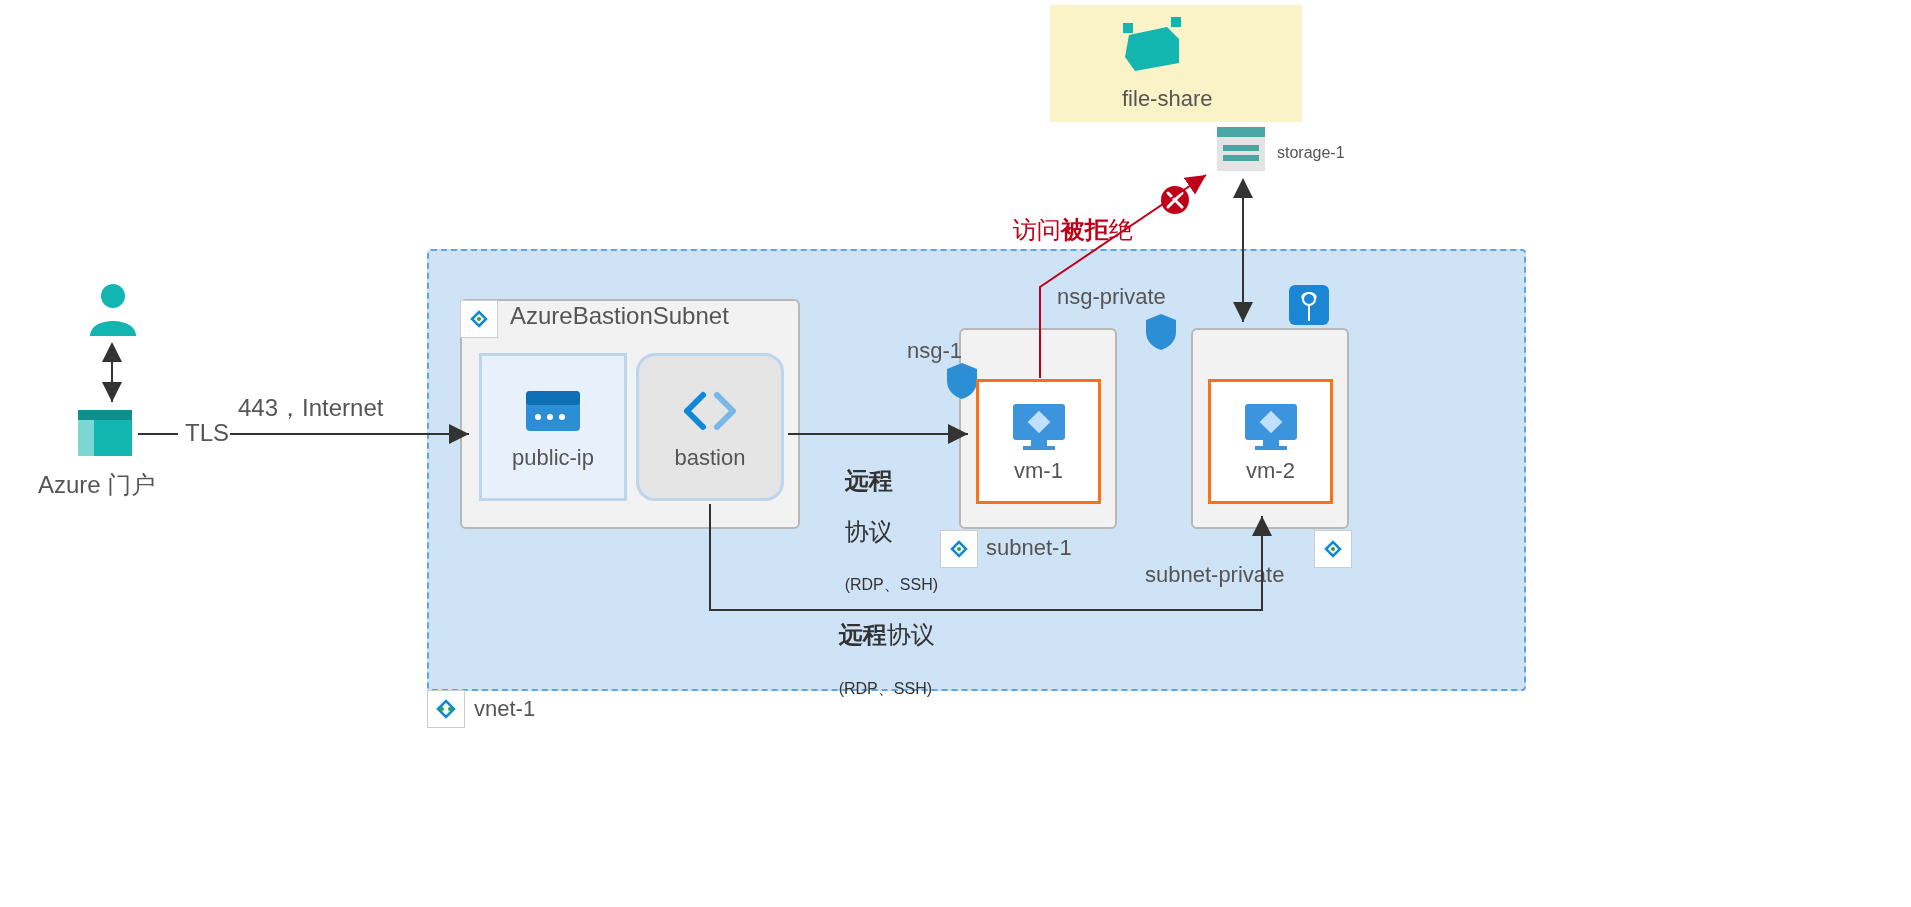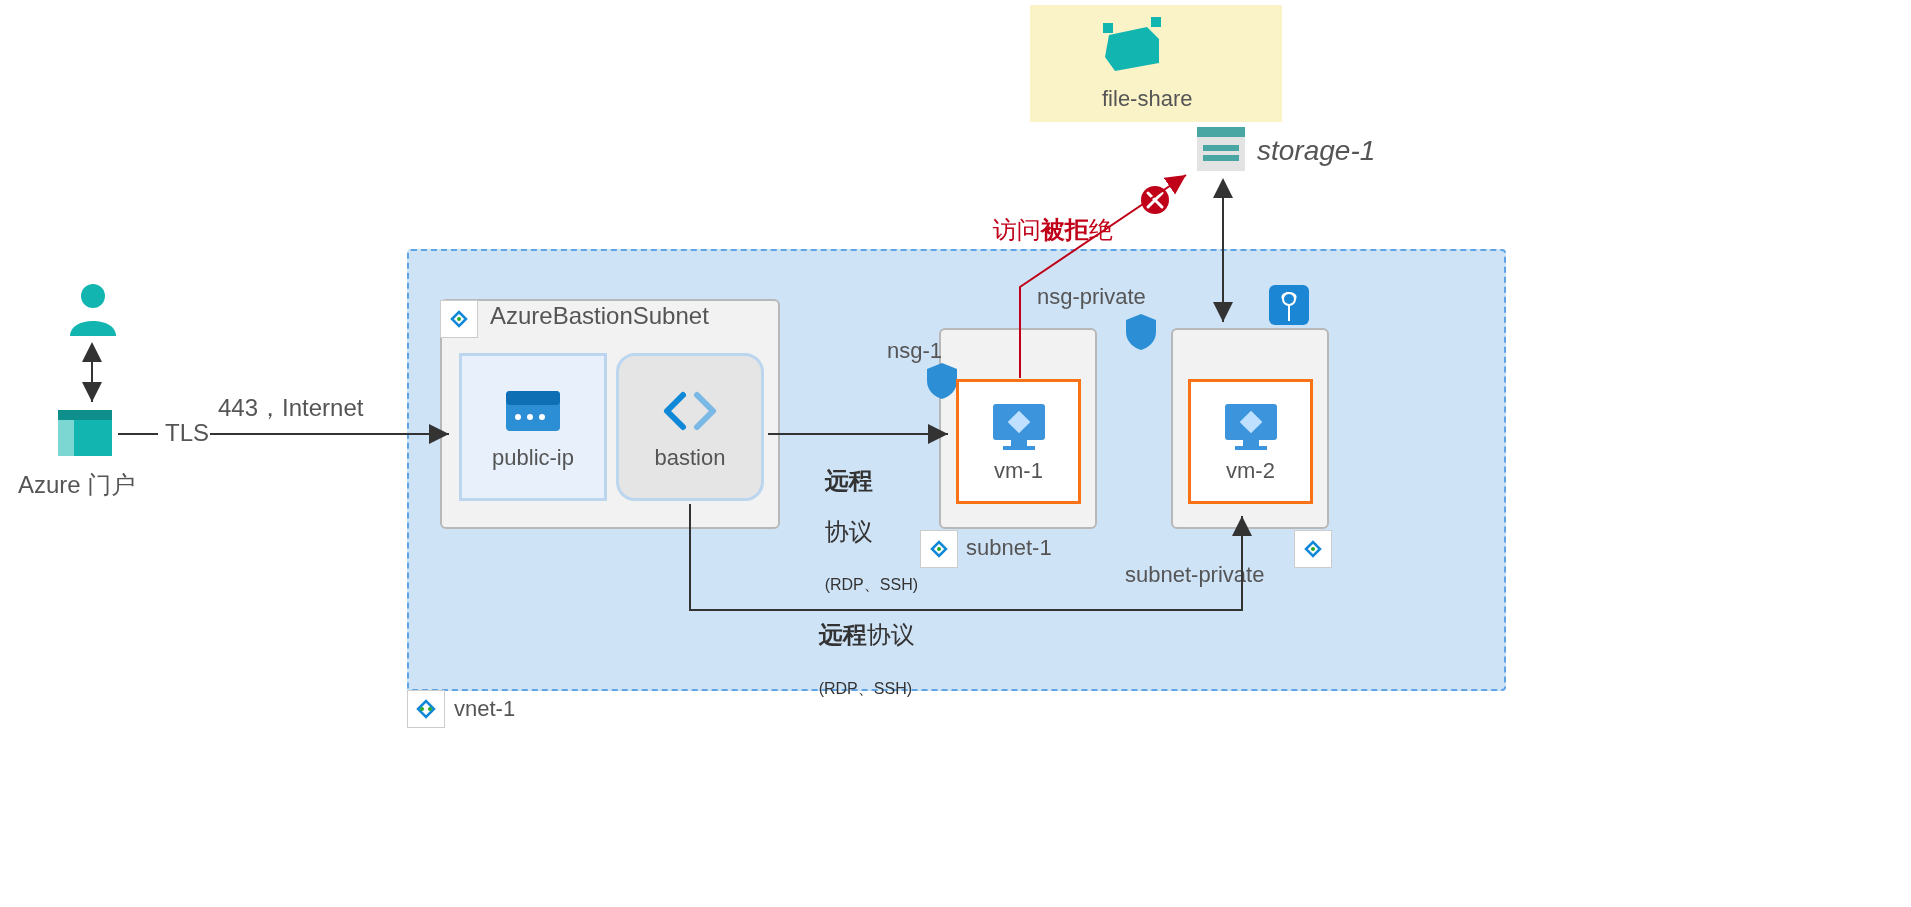--- a/index.html
+++ b/index.html
@@ -1,16 +1,16 @@
 <!DOCTYPE html>
 <html><head>
 <meta charset="utf-8">
 <style>
   html,body{margin:0;padding:0;width:1911px;height:907px;background:#fff;font-family:"Segoe UI",Arial,sans-serif;color:#333;}
-  .stage{position:relative;width:1683px;height:907px;}
+  .stage{position:relative;width:1683px;height:907px;margin-left:20px;}
   .label{position:absolute;white-space:pre;}
   .box{position:absolute;box-sizing:border-box;}
   .vnet-box{border:2px dashed #5fa4e6;background:#cfe3f7;}
   .subnet-box{border:2px solid #b8b8b8;background:#f2f2f2;}
   .icon-tile{border:3px solid #f97316;background:#fff;display:flex;flex-direction:column;align-items:center;justify-content:center;}
   .tile-label{font-size:22px;color:#555;margin-top:6px;}
   .small-badge{position:absolute;width:36px;height:36px;background:#fff;border:1px solid #ccc;display:flex;align-items:center;justify-content:center;}
   .fileshare-box{background:#fbf3c8;}
   .denied{color:#c00018;font-weight:normal;}
   .denied .bold{font-weight:700;}
@@ -32,21 +32,21 @@
     <rect x="52" y="2" width="10" height="10" fill="#13b5b1"></rect>
   </svg>
   <div class="label" style="left:1102px;top:86px;font-size:22px;color:#555;">file-share</div>
 
   <svg style="position:absolute;left:1195px;top:125px;width:52px;height:48px;">
     <rect x="2" y="2" width="48" height="10" fill="#4aa6a2"></rect>
     <rect x="2" y="12" width="48" height="34" fill="#e3e3e3"></rect>
     <rect x="8" y="20" width="36" height="6" fill="#4aa6a2"></rect>
     <rect x="8" y="30" width="36" height="6" fill="#4aa6a2"></rect>
   </svg>
-  <div class="label" style="left:1257px;top:135px;font-size:28px;color:#555;font-style:italic;">storage-1</div>
+  <div class="label" style="left:1257px;top:144px;font-size:16px;color:#555;">storage-1</div>
 
   <div class="label denied" style="left:966px;top:186px;font-size:24px;">
     <span>访问</span><span class="bold">被拒</span><span>绝</span>
   </div>
   <svg style="position:absolute;left:1140px;top:185px;width:30px;height:30px;">
     <circle cx="15" cy="15" r="14" fill="#c00018"></circle>
     <path d="M8 8 L22 22 M22 8 L8 22" stroke="#fff" stroke-width="3" stroke-linecap="round"></path>
   </svg>
 
   <svg style="position:absolute;left:64px;top:280px;width:58px;height:58px;">

